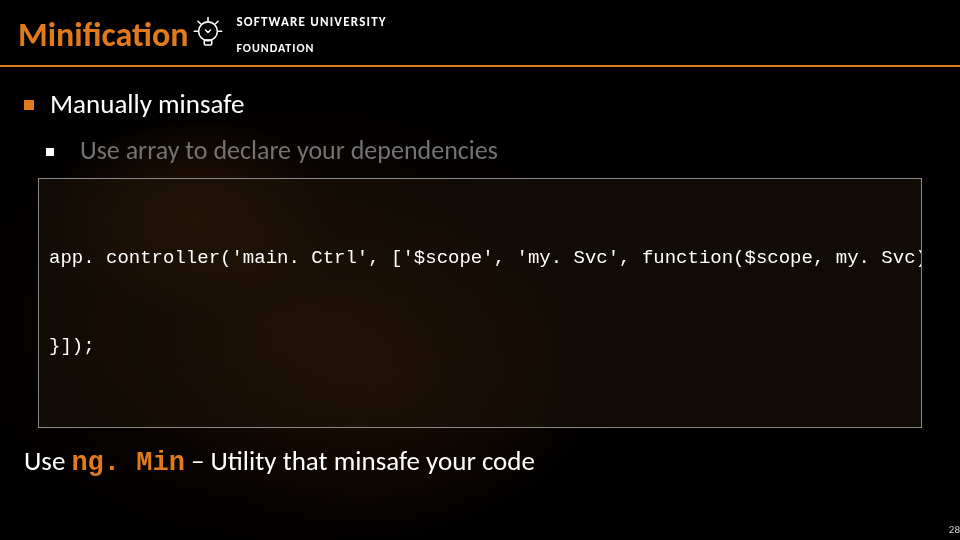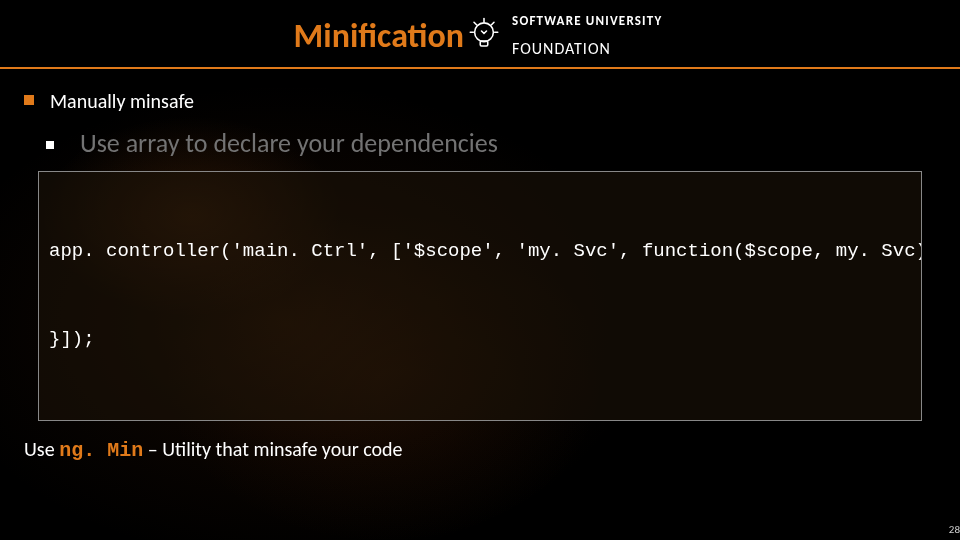--- a/index.html
+++ b/index.html
@@ -18,21 +18,21 @@
       radial-gradient(ellipse 300px 200px at 20% 40%, rgba(230,120,30,0.15) 0%, transparent 50%),
       radial-gradient(ellipse 400px 300px at 40% 70%, rgba(180,80,15,0.10) 0%, transparent 55%);
     pointer-events: none;
     z-index: 0;
   }
   .slide { position: relative; z-index: 1; width: 100%; height: 100%; }
 
   .title-bar {
     display: flex;
     align-items: center;
-    justify-content: center;
+    justify-content: flex-start;
     padding: 14px 18px 10px 18px;
     border-bottom: 2px solid #e07a1a;
   }
   .title {
     font-size: 34px;
     font-weight: 700;
     color: #e07a1a;
   }
 
   .logo-wrap {
@@ -45,31 +45,31 @@
     width: 40px;
     height: 40px;
   }
   .logo-text {
     display: flex;
     flex-direction: column;
     line-height: 1;
     text-align: left;
   }
   .logo-line1 { font-size: 13px; letter-spacing: 1.2px; color: #fff; font-weight: 600; }
-  .logo-line2 { font-size: 16px; letter-spacing: 1px; color: #fff; font-weight: 400; margin-top: 14px; }
+  .logo-line2 { font-size: 12px; letter-spacing: 1px; color: #fff; font-weight: 700; margin-top: 14px; }
 
   .body {
     padding: 18px 24px 0 24px;
   }
 
   .b1 {
     display: flex;
     align-items: baseline;
     gap: 10px;
-    font-size: 20px;
+    font-size: 27px;
     color: #fff;
     margin: 2px 0 14px 0;
   }
   .bullet-sq {
     display: inline-block;
     width: 10px; height: 10px;
     background: #e07a1a;
     margin-right: 6px;
     position: relative;
     top: -3px;

